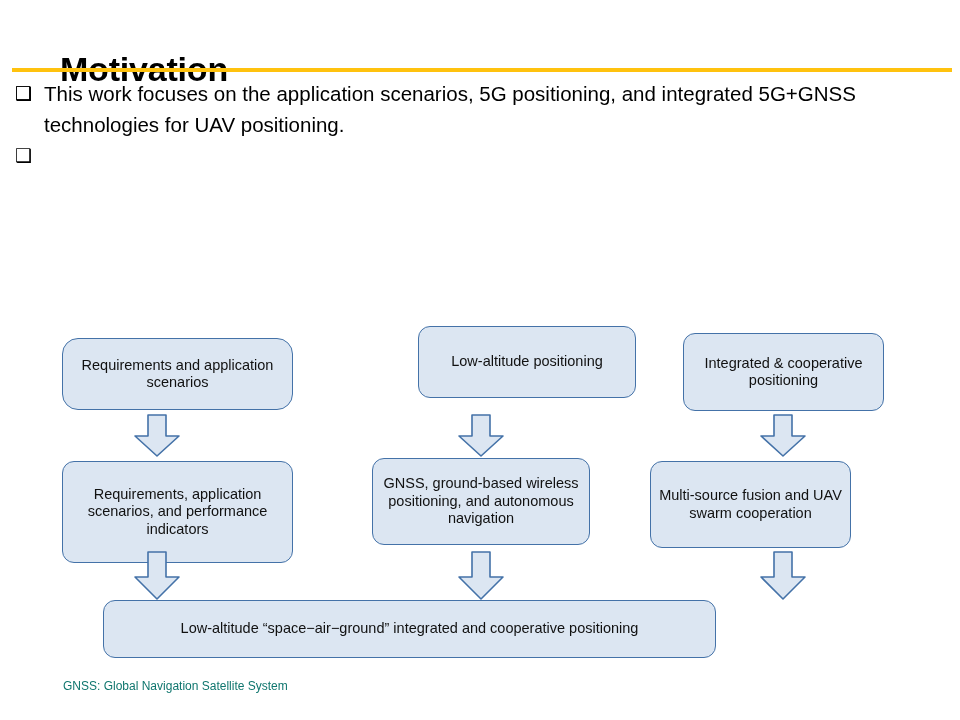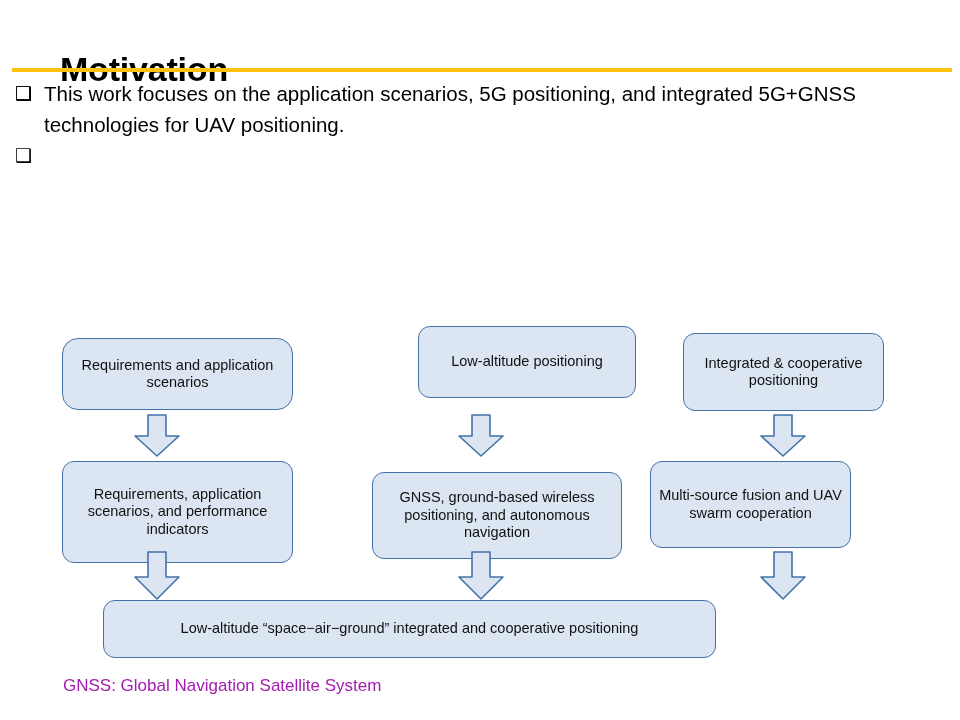--- a/index.html
+++ b/index.html
@@ -85,23 +85,23 @@
   .arrow {
     position: absolute;
   }
   .arrow svg { display: block; }
 
   
   #footnote {
     position: absolute;
     left: 63px;
     top: 678px;
-    font-size: 17px;
+    font-size: 12px;
     line-height: 16px;
-    color: #a21caf;
+    color: #0f766e;
     white-space: nowrap;
   }
 </style>
 </head>
 <body>
 
 <div id="slide">
 
   <div id="title">Motivation</div>
   <div id="title-rule"></div>
@@ -142,21 +142,21 @@
   <div class="node" style="left:372px; top:326px; width:218px; height:72px;margin-left:46px;">
     <span>Low-altitude positioning</span>
   </div>
 
   <div class="arrow" style="left:457px; top:414px; width:48px; height:44px;">
     <svg width="48" height="44" viewBox="0 0 48 44">
       <polygon points="15,1 33,1 33,22 46,22 24,42 2,22 15,22" fill="#dce6f2" stroke="#4472a8" stroke-width="1.6" stroke-linejoin="round"></polygon>
     </svg>
   </div>
 
-  <div class="node" style="left:372px; top:472px; width:250px; height:87px;justify-content:center;">
+  <div class="node" style="left:372px; top:458px; width:218px; height:87px;justify-content:center;">
     <span>GNSS, ground-based wireless positioning, and autonomous navigation</span>
   </div>
 
   <div class="arrow" style="left:457px; top:551px; width:48px; height:50px;">
     <svg width="48" height="50" viewBox="0 0 48 50">
       <polygon points="15,1 33,1 33,26 46,26 24,48 2,26 15,26" fill="#dce6f2" stroke="#4472a8" stroke-width="1.6" stroke-linejoin="round"></polygon>
     </svg>
   </div>
 
   <div class="node" style="left:683px; top:333px; width:201px; height:78px;">

